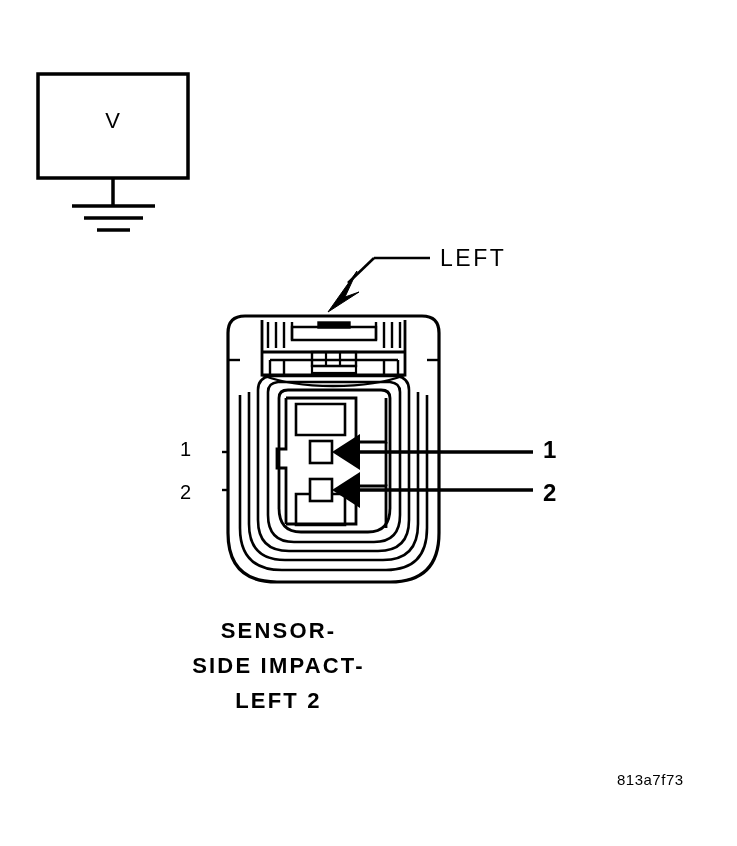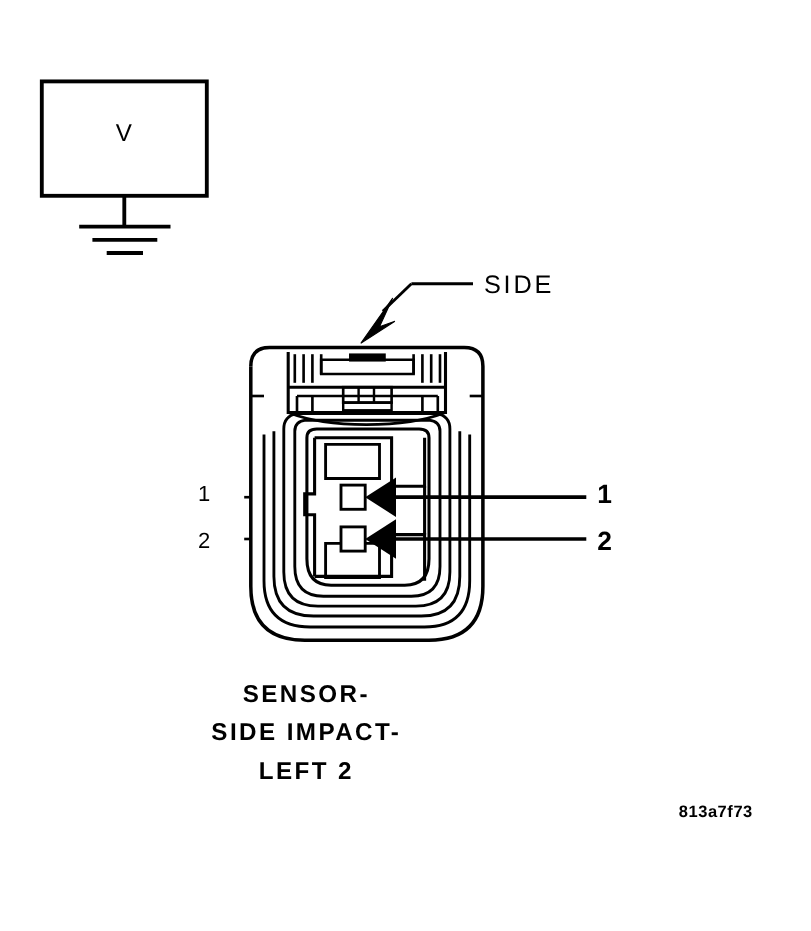--- a/index.html
+++ b/index.html
@@ -74,23 +74,23 @@
     text-align: center;
     font-size: 22px;
     font-weight: bold;
     letter-spacing: 2.2px;
   }
   #caption-1 { top: 618px; }
   #caption-2 { top: 653px; }
   #caption-3 { top: 688px; }
   #figure-id {
     left: 617px;
-    top: 730px;
+    top: 771px;
     font-size: 15px;
-    font-weight: bold;
+    font-weight: normal;
     letter-spacing: 0.5px;
   }
 </style>
 </head>
 <body>
 
 <div id="page">
 
   <svg id="diagram-svg" viewBox="0 0 737 846">
 
@@ -251,21 +251,21 @@
 
     <g>
       <line x1="222" y1="452" x2="228" y2="452" stroke="#000000" stroke-width="2.4"></line>
       <line x1="222" y1="490" x2="228" y2="490" stroke="#000000" stroke-width="2.4"></line>
     </g>
 
   </svg>
 
   <div class="txt" id="meter-label">V</div>
 
-  <div class="txt" id="gray-label">SIDE</div>
+  <div class="txt" id="gray-label">LEFT</div>
 
   <div class="txt" id="pin-left-1">1</div>
   <div class="txt" id="pin-left-2">2</div>
 
   <div class="txt" id="pin-right-1">1</div>
   <div class="txt" id="pin-right-2">2</div>
 
   <div class="caption-line" id="caption-1">SENSOR-</div>
   <div class="caption-line" id="caption-2">SIDE IMPACT-</div>
   <div class="caption-line" id="caption-3">LEFT 2</div>

